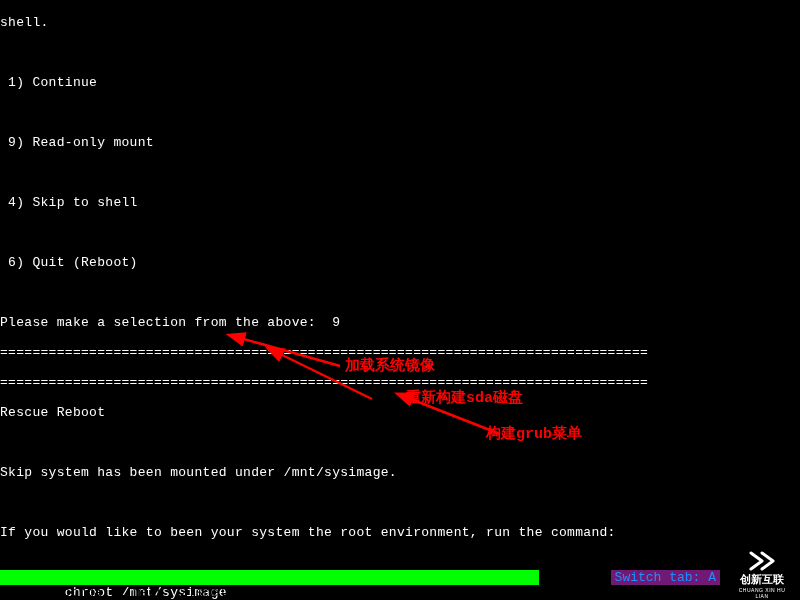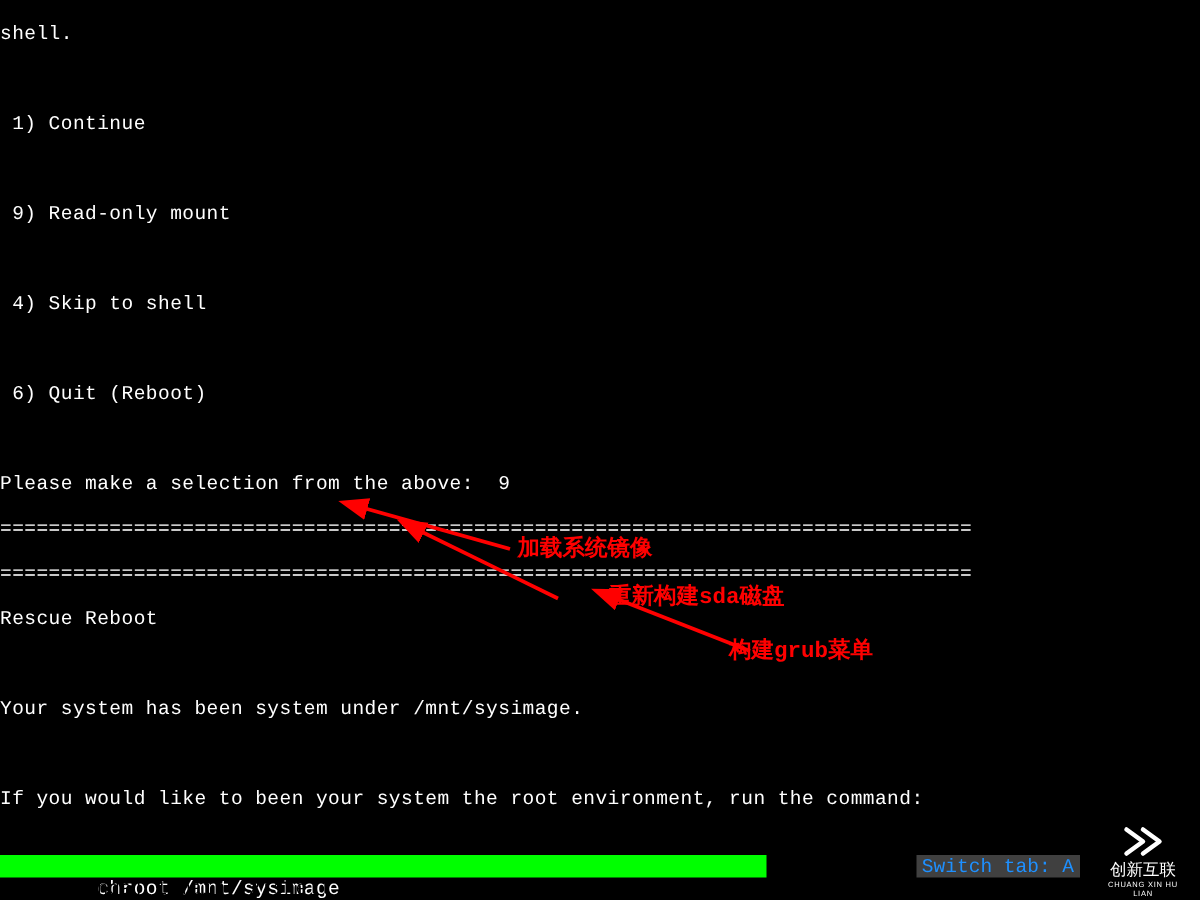--- a/index.html
+++ b/index.html
@@ -20,33 +20,33 @@
     padding: 0;
     letter-spacing: 0.3px;
   }
   .status-bar {
     position: absolute;
     bottom: 15px;
     left: 0;
     height: 15px;
     background: #00ff00;
     color: #000;
-    padding: 0 2px;
+    padding: 0 16px;
     font-family: "Courier New", monospace;
     font-size: 13px;
     line-height: 15px;
     white-space: pre;
   }
   .status-left { color: #000; }
   .status-right {
     position: absolute;
     bottom: 15px;
     right: 80px;
     color: #1e90ff;
-    background: #404040;
+    background: #701a75;
     font-family: "Courier New", monospace;
     font-size: 13px;
     line-height: 15px;
     padding: 0 4px;
     white-space: pre;
   }
   .annotation {
     position: absolute;
     color: #ff0000;
     font-family: Liberation Mono, monospace;
@@ -99,21 +99,21 @@
 <span>Please make a selection from the above:  9</span>
 
 <span>================================================================================</span>
 
 <span>================================================================================</span>
 
 <span>Rescue Reboot</span>
 
 <span></span>
 
-<span>Your system has been system under /mnt/sysimage.</span>
+<span>Skip system has been mounted under /mnt/sysimage.</span>
 
 <span></span>
 
 <span>If you would like to been your system the root environment, run the command:</span>
 
 <span></span>
 
 <span>        chroot /mnt/sysimage</span>
 
 
@@ -170,15 +170,15 @@
 
 <div class="annotation" style="top:356px;left:345px;">加载系统镜像</div>
 <div class="annotation" style="top:388px;left:360px;margin-left:46px;">重新构建sda磁盘</div>
 <div class="annotation" style="top:424px;left:486px;">构建grub菜单</div>
 
 <div class="logo">
   <svg width="34" height="22" viewBox="0 0 34 22">
     <path d="M6 3 L17 11 L6 19" stroke="#fff" stroke-width="3" fill="none" stroke-linecap="round" stroke-linejoin="round"></path>
     <path d="M17 3 L28 11 L17 19" stroke="#fff" stroke-width="3" fill="none" stroke-linecap="round" stroke-linejoin="round"></path>
   </svg>
-  <div style="font-size:11px;font-weight:normal;">创新互联</div>
+  <div style="font-size:11px;font-weight:bold;">创新互联</div>
   <div style="font-size:5px;letter-spacing:0.5px;">CHUANG XIN HU LIAN</div>
 </div>
 
 </body></html>

